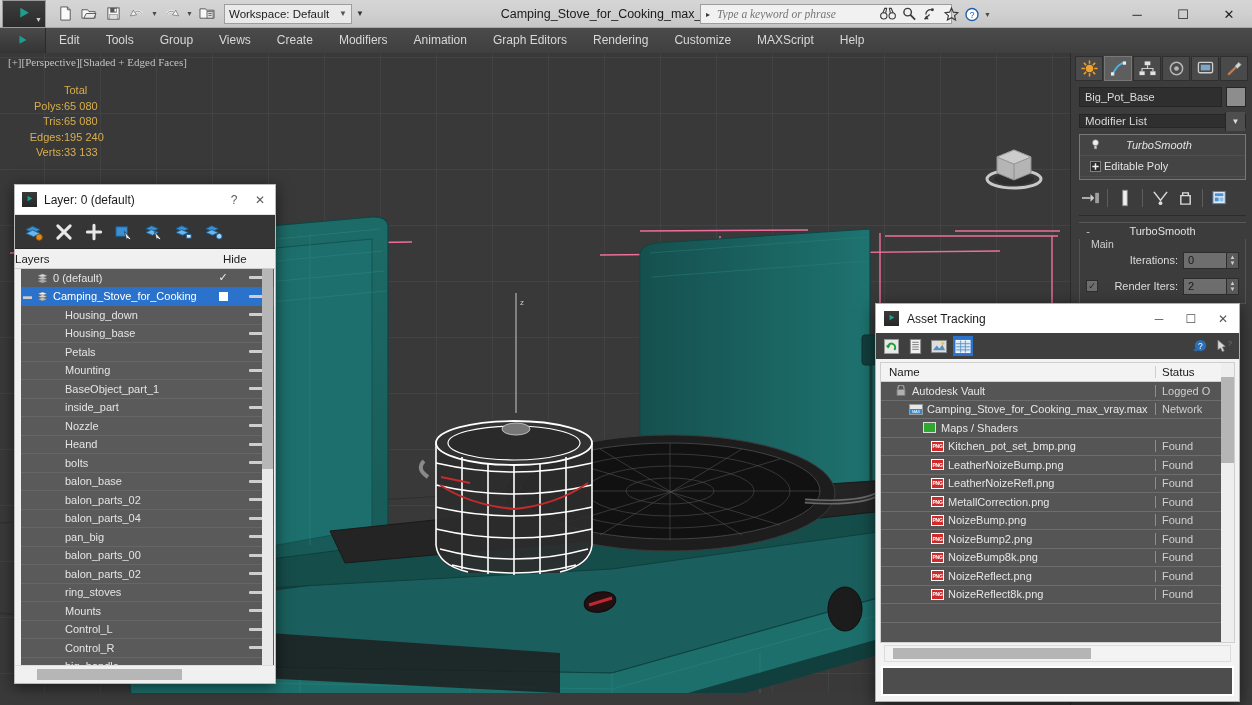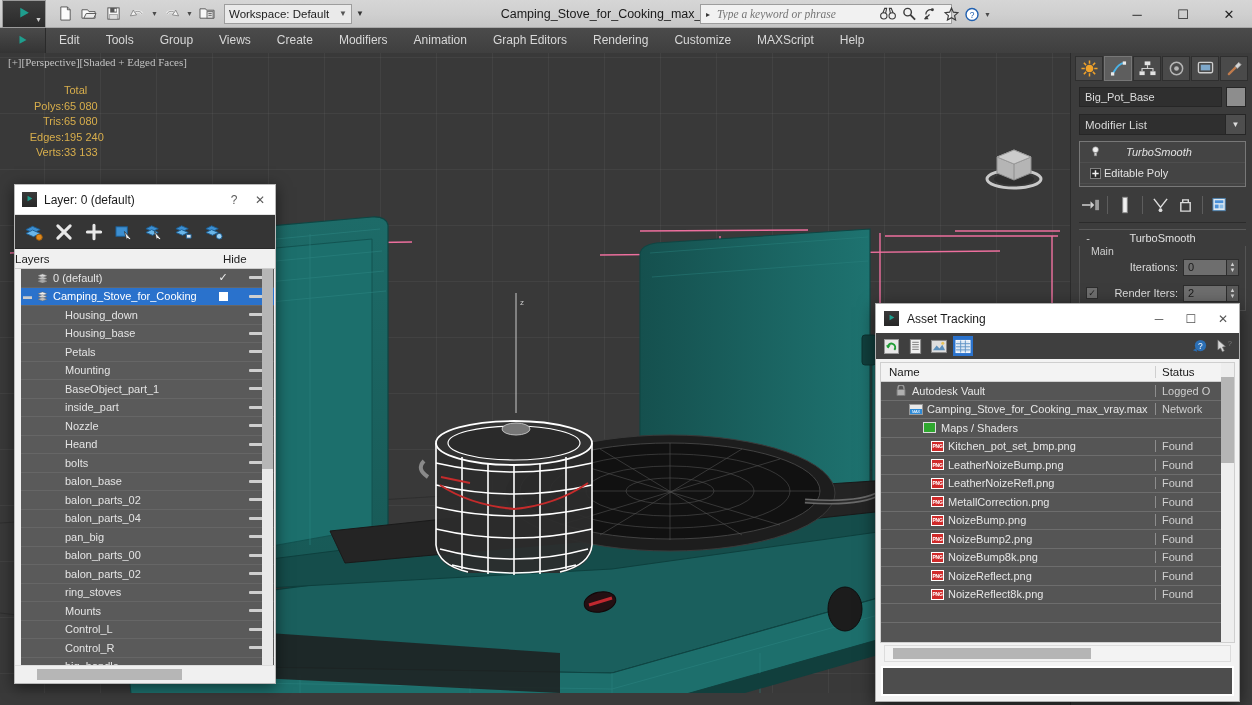--- a/index.html
+++ b/index.html
@@ -186,21 +186,21 @@
   .cp-tab.active { background: #5e5e5e; border-color: #777; }
   .cp-name {
     margin: 6px 6px 0 8px; height: 20px; display: flex; align-items: center;
   }
   .cp-name .field {
     flex: 1; height: 20px; background: #2f2f2f; border: 1px solid #262626;
     color: #dcdcdc; font-size: 11px; display:flex; align-items:center; padding-left: 5px;
   }
   .cp-name .swatch { width: 20px; height: 20px; background: #8d8d8d; border: 1px solid #262626; margin-left: 4px; }
   .cp-modlist {
-    margin: 7px 6px 0 8px; height: 21px; background: #2f2f2f; border: 1px solid #262626;
+    margin: 7px 6px 0 8px; height: 14px; background: #2f2f2f; border: 1px solid #262626;
     display: flex; align-items: center; color: #d6d6d6; font-size: 11.5px; padding-left: 5px;
   }
   .cp-modlist .dd { margin-left: auto; width: 20px; height: 19px; background: #4e4e4e;
     border-left: 1px solid #262626; display:flex;align-items:center;justify-content:center;
     color:#ddd; font-size: 8px;}
   .cp-stack {
     margin: 6px 6px 0 8px; background: #444; border: 1px solid #787878; height: 46px;
   }
   .mrow { height: 21px; display: flex; align-items: center; font-size: 11px; color: #e2e2e2;
           border-bottom: 1px solid #4e4e4e; padding-left: 6px; }

